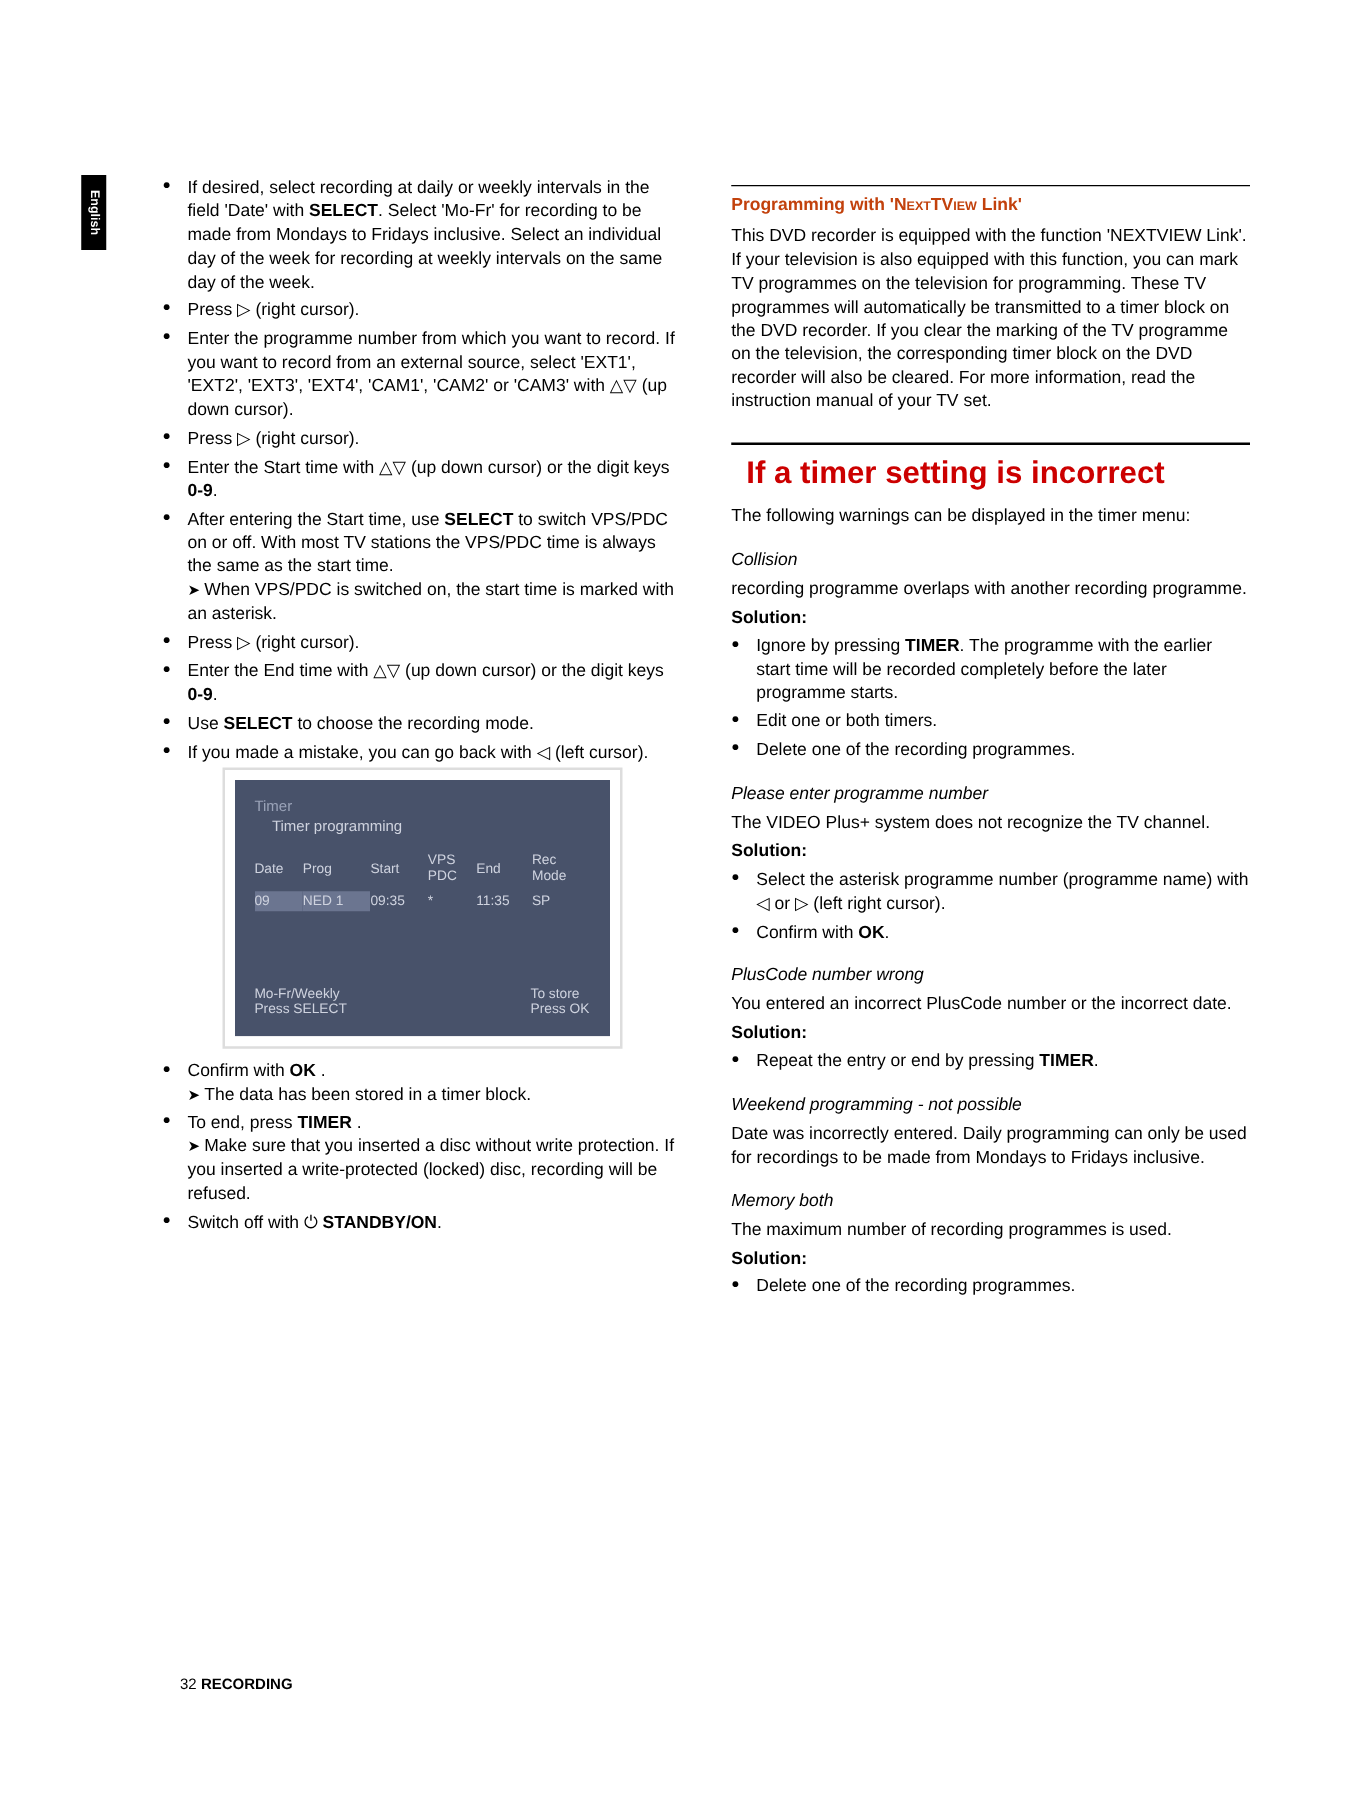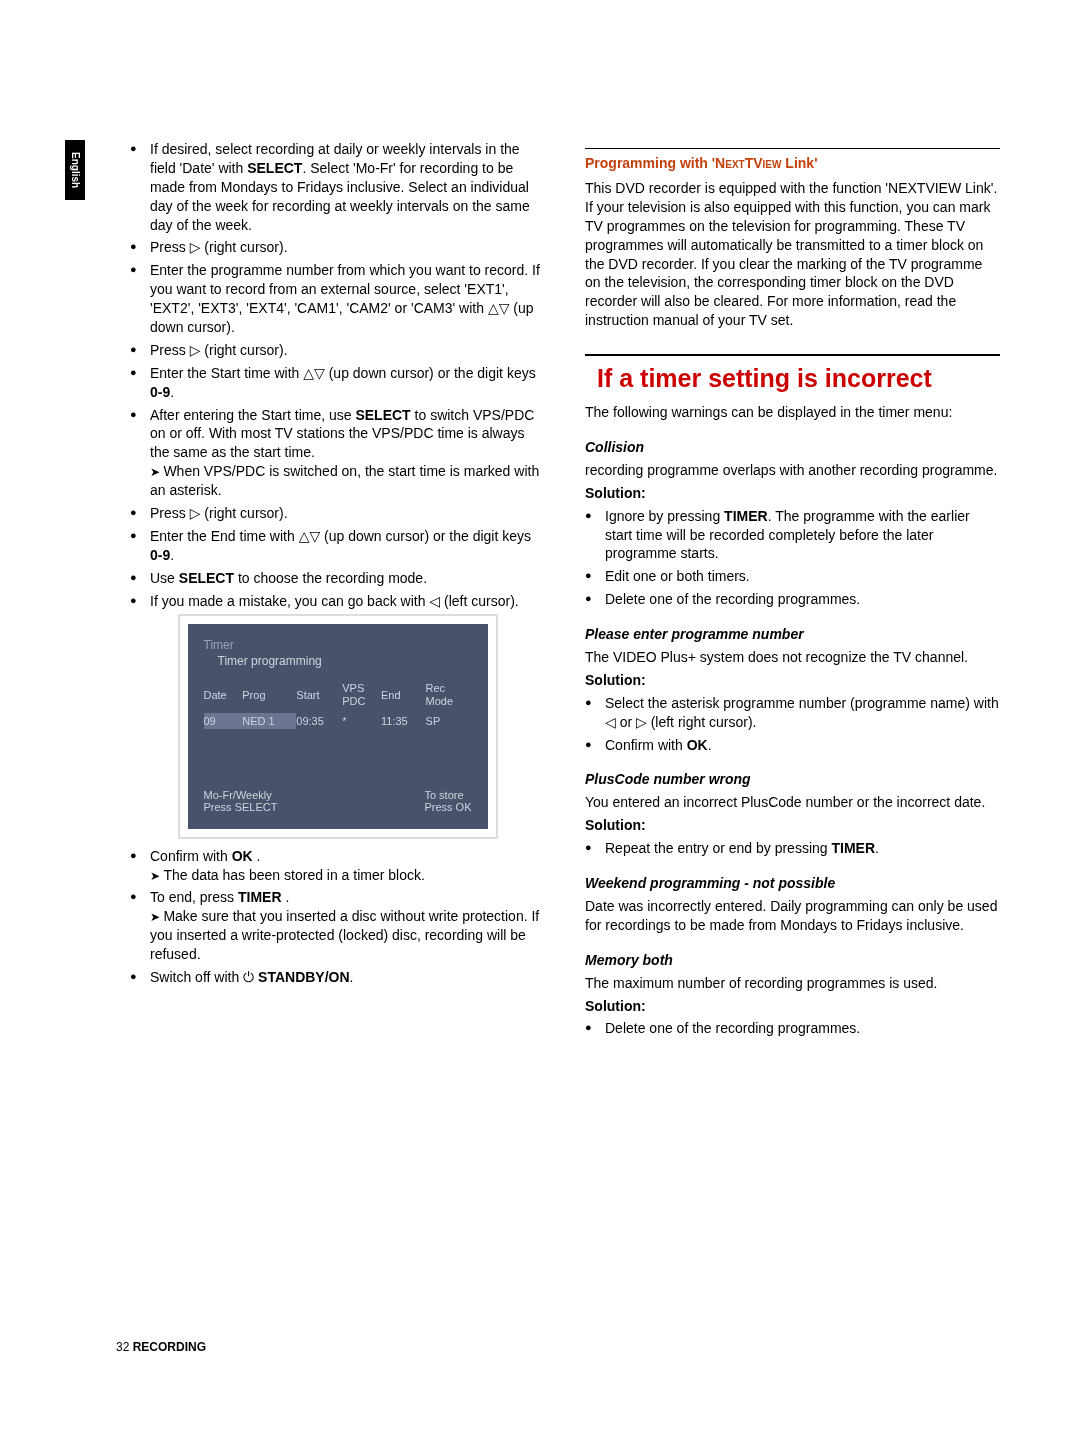--- a/index.html
+++ b/index.html
@@ -40,42 +40,42 @@
   ul.bullets > li { position: relative; padding-left: 20px; margin-bottom: 4px; line-height: 1.35; }
   ul.bullets > li::before { content: "●"; position: absolute; left: 0; top: 1px; font-size: 11px; }
   .arrow-line { padding-left: 20px; line-height: 1.35; margin-bottom: 4px; }
   .arrow-line::before { content: "➤ "; font-size: 12px; }
   p { line-height: 1.35; margin-bottom: 4px; }
   .hr { border: none; border-top: 1px solid #000; margin: 8px 0 6px 0; width: 100%; }
   .hr.thick { border-top: 2px solid #000; }
   .subhead { font-weight: bold; color: #c2410c; margin-bottom: 8px; }
   h2.section { font-size: 25px; font-weight: bold; color: #c00; margin: 8px 0 10px 12px; }
   .onscreen { font-family: Arial, sans-serif; font-weight: 500; }
-  .small-italic { font-style: italic; font-weight: 700; }
+  .small-italic { font-style: italic; font-weight: 400; }
   .timer-box {
     background: #48526a;
     color: #cfd3df;
     width: 300px;
     margin: 14px auto 18px auto;
     padding: 14px 16px 16px 16px;
     font-family: "Trebuchet MS", Arial, sans-serif;
     font-size: 12px;
     outline: 8px solid #fff;
     box-shadow: 0 0 0 10px #ddd;
   }
   .timer-box .tb-title { color: #9aa3b8; margin-bottom: 2px; }
   .timer-box .tb-sub { color: #cfd3df; margin-left: 14px; margin-bottom: 14px; }
   .timer-box table { width: 100%; border-collapse: collapse; font-size: 11px; }
   .timer-box th { font-weight: normal; color: #cfd3df; text-align: left; padding-bottom: 6px; line-height: 1.1; }
   .timer-box th.rec { text-align: left; }
   .timer-box td { color: #cfd3df; padding: 2px 0; }
   .timer-box .highlight td:first-child,
   .timer-box .highlight td:nth-child(2) { background: #6b7590; }
   .timer-box .footer { display: flex; justify-content: space-between; margin-top: 60px; font-size: 11px; gap: 16px; }
-  .page-foot { position: absolute; left: 116px; bottom: 90px; font-size: 12px; }
+  .page-foot { position: absolute; left: 144px; bottom: 90px; font-size: 12px; }
   .page-foot .pn { font-weight: normal; }
   .page-foot .sec { font-weight: bold; }
   b { font-weight: bold; }
   .spacer { height: 12px; }
 </style>
 </head>
 <body>
 
 <div class="side-tab">English</div>
 

